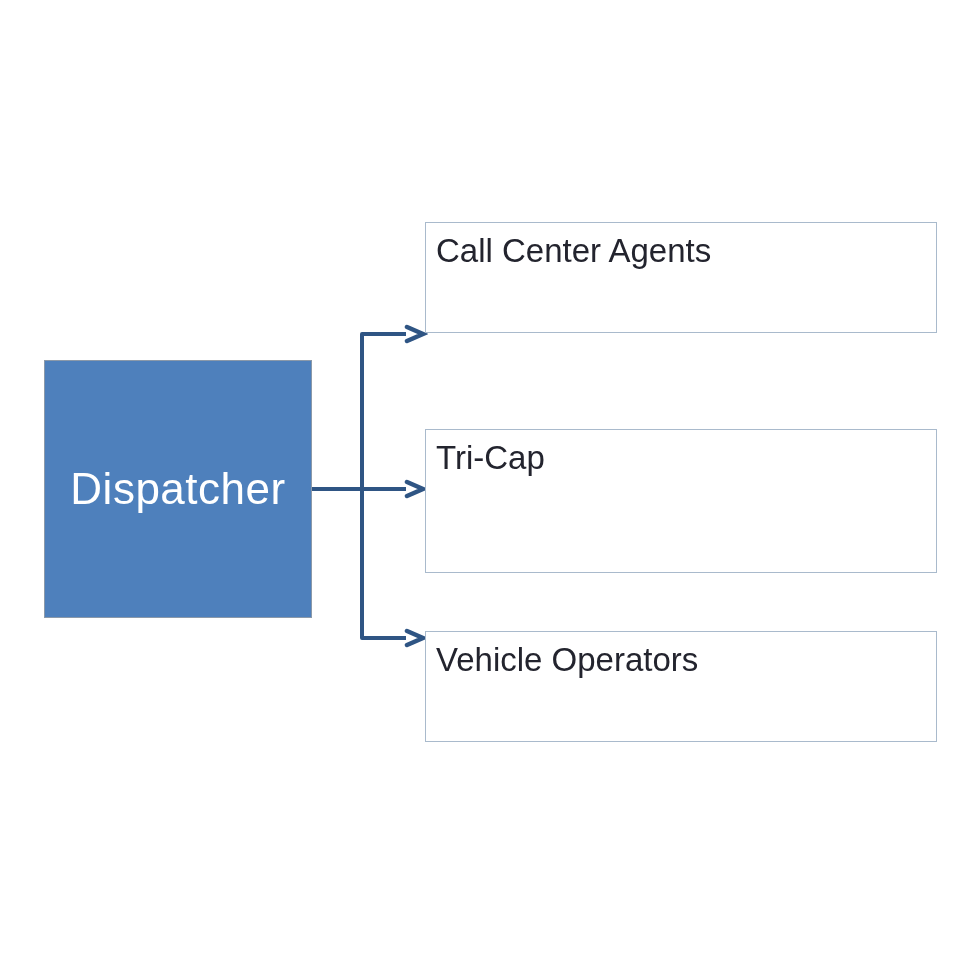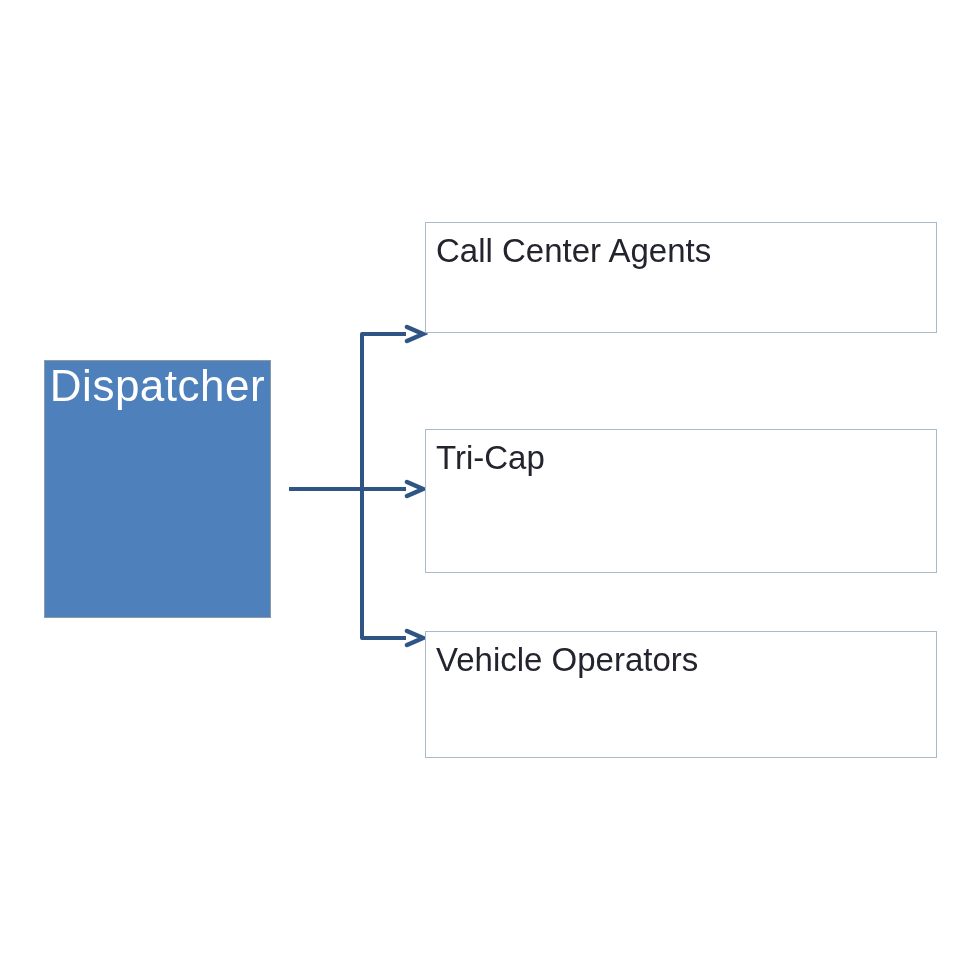--- a/index.html
+++ b/index.html
@@ -18,25 +18,25 @@
     position: relative;
     width: 980px;
     height: 980px;
     background: var(--background);
     font-family: "Liberation Sans", "DejaVu Sans", sans-serif;
     overflow: hidden;
   }
   .node { position: absolute; }
   .root-node {
     left: 44px; top: 360px;
-    width: 227px; height: 258px;
+    width: 268px; height: 258px;
     background: var(--root_fill);
     border: 1px solid var(--root_border);
     display: flex;
-    align-items: flex-start;
+    align-items: center;
     justify-content: center;
   }
   .root-node .label {
     color: var(--root_text);
     font-size: 44px;
     font-weight: 400;
     letter-spacing: 0.5px;
     white-space: nowrap;
   }
   .child-node {
@@ -49,21 +49,21 @@
   }
   .child-node .label {
     color: var(--child_text);
     font-size: 33px;
     font-weight: 400;
     line-height: 1.3;
     white-space: nowrap;
   }
   .child-0 { top: 222px; height: 111px; }
   .child-1 { top: 429px; height: 144px; }
-  .child-2 { top: 631px; height: 127px; }
+  .child-2 { top: 631px; height: 111px; }
   .connectors {
     position: absolute;
     left: 0; top: 0;
     width: 980px; height: 980px;
     pointer-events: none;
   }
   .connectors path.link {
     fill: none;
     stroke: var(--connector);
     stroke-width: 4;

